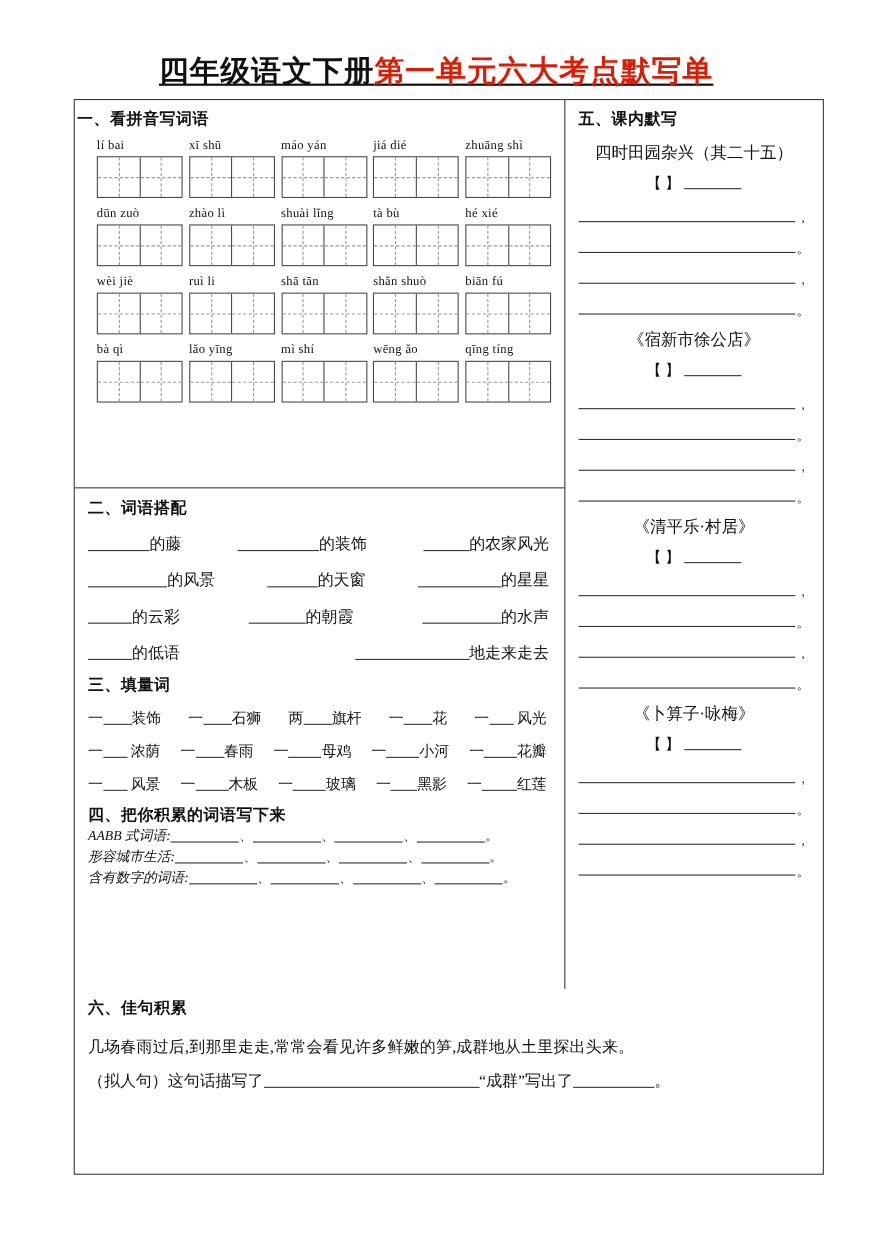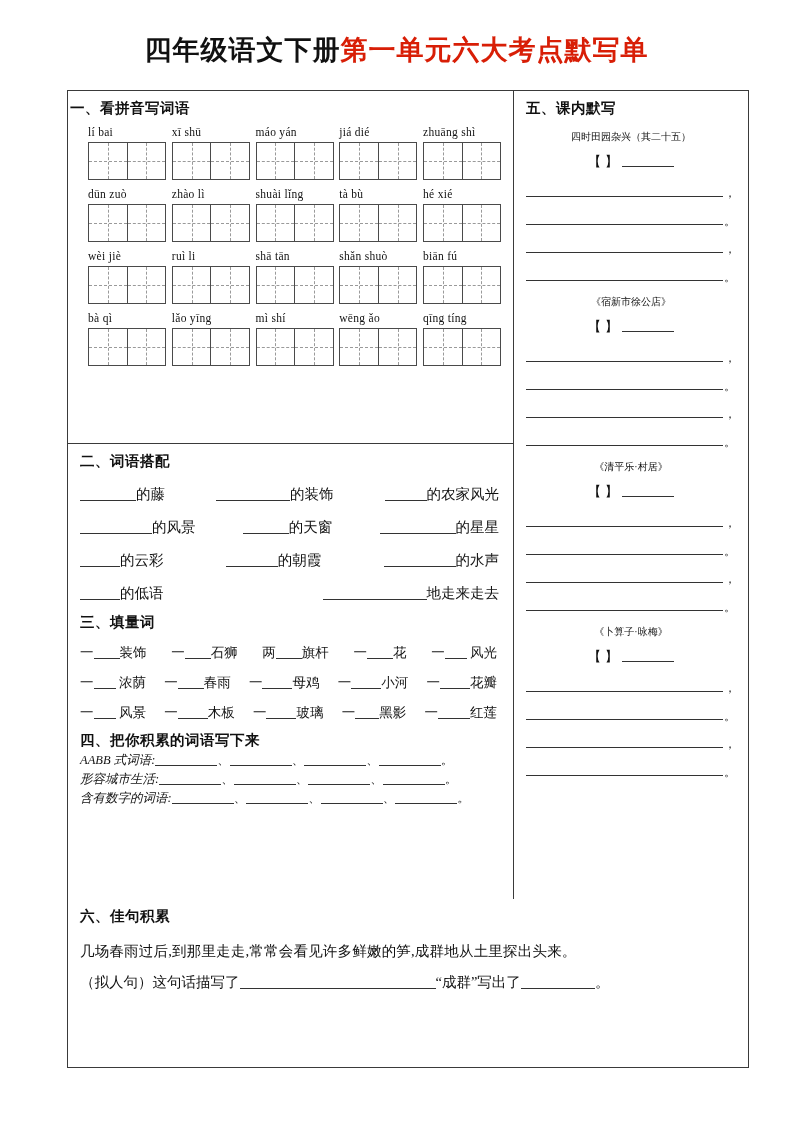--- a/index.html
+++ b/index.html
@@ -12,27 +12,28 @@
     height: 1122px;
     font-family: "Liberation Serif", "DejaVu Serif", serif;
     color: #111111;
     position: relative;
     overflow: hidden;
   }
 
   
   .title-bar {
     position: absolute;
-    left: 0; top: 32px;
+    left: 0; top: 47px;
     width: 793px;
     text-align: center;
     font-size: 27px;
     font-weight: bold;
     letter-spacing: 1px;
     white-space: nowrap;
+    text-decoration: underline;
   }
   .title-red   { color: #d81e06; }
 
   
   .sheet {
     position: absolute;
     left: 67px; top: 90px;
     width: 682px;
     height: 978px;
     border: 1.5px solid #3a3a3a;
@@ -152,21 +153,21 @@
     font-size: 12.5px;
     margin-top: 1px;
     white-space: nowrap;
   }
   .acc-label { font-style: italic; }
 
   
   .col-right-inner { padding: 8px 12px 0 12px; }
   .poem-title {
     text-align: center;
-    font-size: 10px;
+    font-size: 15px;
     margin-top: 12px;
     white-space: nowrap;
   }
   .poem-author {
     text-align: center;
     font-size: 13.5px;
     margin-top: 9px;
     letter-spacing: 1px;
   }
   .poem-author .brk { letter-spacing: 0; }

